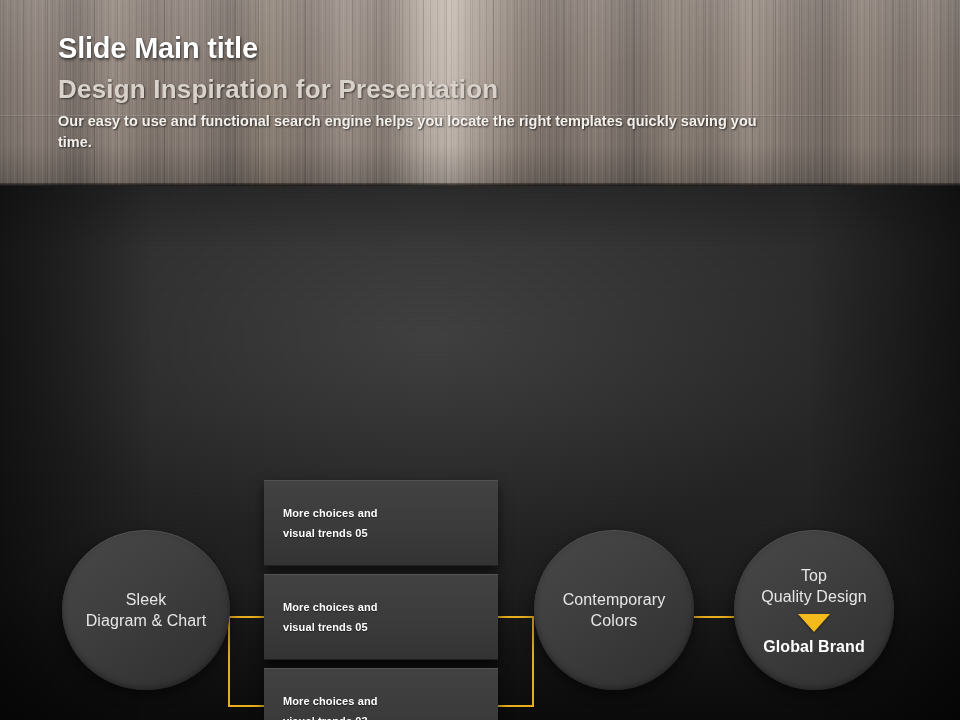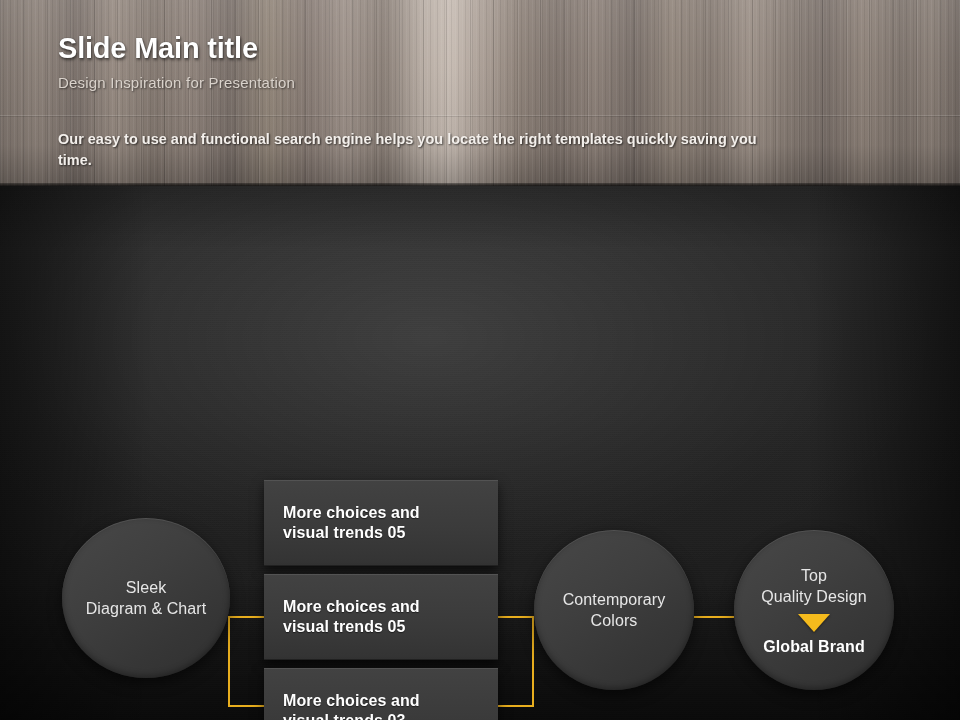--- a/index.html
+++ b/index.html
@@ -105,31 +105,31 @@
     font-weight: bold;
     color: #ffffff;
     letter-spacing: -0.2px;
     text-shadow: 1px 2px 3px rgba(0,0,0,0.55), 0 0 1px rgba(0,0,0,0.6);
     white-space: nowrap;
   }
   #slide-subtitle {
     position: absolute;
     left: 58px;
     top: 74px;
-    font-size: 15px;
-    font-weight: normal;
+    font-size: 26px;
+    font-weight: bold;
     color: #d9d2cb;
     letter-spacing: 0.2px;
     text-shadow: 1px 1px 2px rgba(0,0,0,0.55);
     white-space: nowrap;
   }
   #header-description {
     position: absolute;
     left: 58px;
-    top: 129px;
+    top: 111px;
     width: 720px;
     font-size: 14.5px;
     font-weight: bold;
     line-height: 21px;
     color: #f3efeb;
     text-shadow: 1px 1px 2px rgba(0,0,0,0.65);
   }
 
   
   #body-area {
@@ -186,21 +186,21 @@
     text-align: center;
     color: #e8e8e8;
     box-sizing: border-box;
   }
   .circle-text {
     font-size: 16px;
     line-height: 21px;
     color: #e6e6e6;
     letter-spacing: 0.1px;
   }
-  #circle-1 { left: 62px;  top: 332px; width: 168px; height: 160px; }
+  #circle-1 { left: 62px;  top: 344px; width: 168px; height: 160px; }
   #circle-2 { left: 534px; top: 344px; width: 160px; height: 160px; }
   #circle-3 { left: 734px; top: 344px; width: 160px; height: 160px; }
 
   #circle-3 .circle-text { line-height: 21px; }
   .down-triangle {
     width: 0;
     height: 0;
     border-left: 16px solid transparent;
     border-right: 16px solid transparent;
     border-top: 18px solid #f5bb1d;
@@ -224,21 +224,21 @@
     background: linear-gradient(to bottom, #424242 0%, #3b3b3b 55%, #333333 100%);
     box-shadow:
       0 5px 11px rgba(0,0,0,0.62),
       inset 0 1px 0 rgba(255,255,255,0.09),
       inset 0 -1px 0 rgba(0,0,0,0.32);
     display: flex;
     align-items: center;
   }
   .box-text {
     padding-left: 19px;
-    font-size: 16px;
+    font-size: 11px;
     font-weight: bold;
     line-height: 20px;
     color: #ffffff;
     letter-spacing: 0.1px;
     text-shadow: 0 1px 1px rgba(0,0,0,0.5);
   }
   #box-1 { top: 294px; }
   #box-2 { top: 388px; }
   #box-3 { top: 482px; }
 

